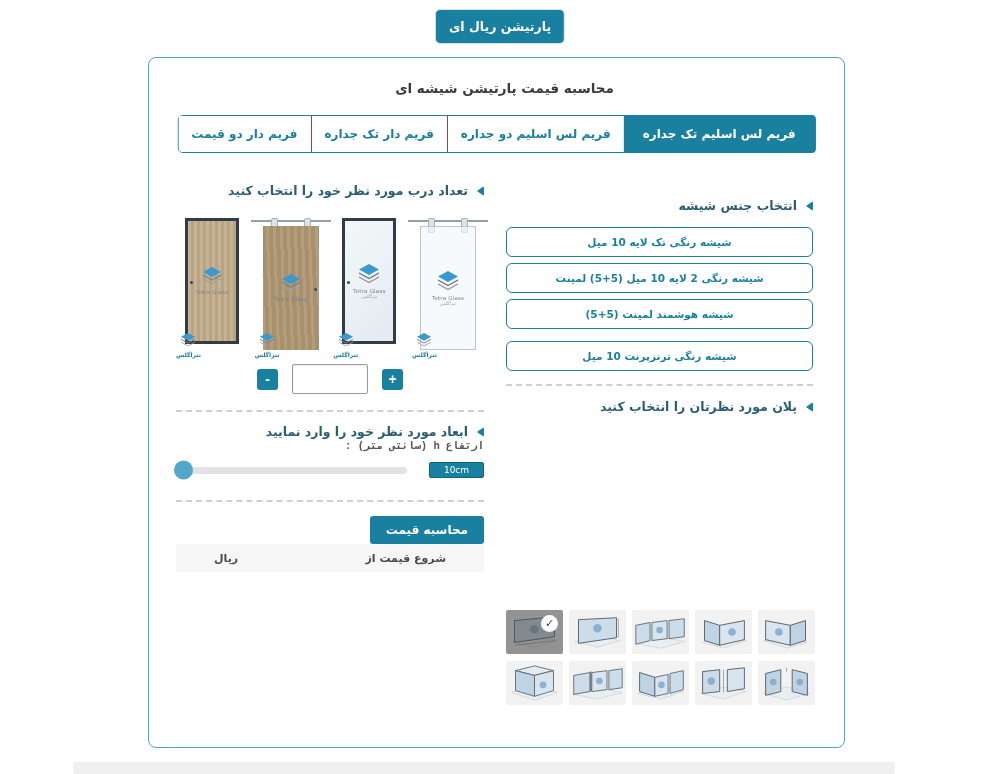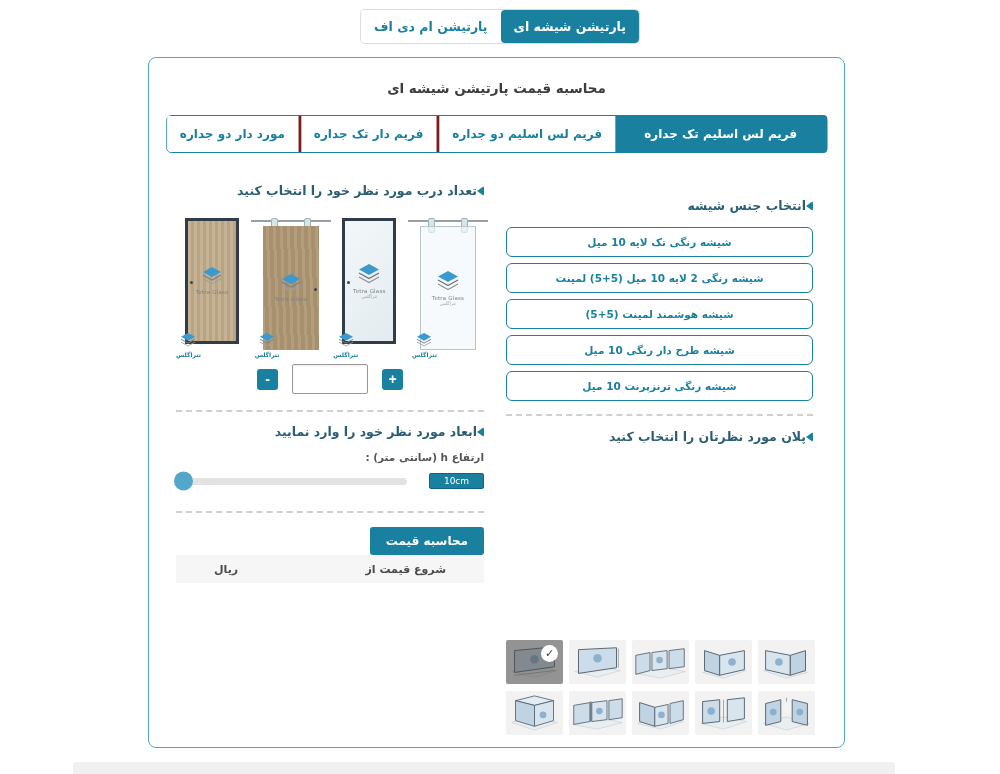--- a/index.html
+++ b/index.html
@@ -6,29 +6,29 @@
   body { background:#fff; font-family:"DejaVu Sans", sans-serif; }
   .page { position:relative; width:1000px; height:774px; background:#fff; margin:0 auto; overflow:hidden; direction:rtl; }
 
   
   .top-tabs { position:absolute; top:10px; left:50%; transform:translateX(-50%); display:flex; direction:rtl; border-radius:4px; overflow:hidden; box-shadow:0 0 0 1px #d7dde0; }
   .top-tab { padding:9px 13px; font-size:12.5px; font-weight:bold; color:#1a80a0; background:#fff; cursor:pointer; white-space:nowrap; }
   .top-tab.active { background:#1a80a0; color:#fff; border-radius:4px; }
 
   
   .card { position:absolute; top:57px; left:148px; width:697px; height:691px; border:1px solid #52a7c0; border-radius:8px; background:#fff; }
-  .card-title { position:absolute; top:22px; left:0; width:100%; text-align:center; font-size:13.5px; font-weight:bold; color:#3c3c3c; }
+  .card-title { position:absolute; top:22px; left:8px; width:100%; text-align:center; font-size:13.5px; font-weight:bold; color:#3c3c3c; }
 
   .frame-tabs { position:absolute; top:57px; left:50%; transform:translateX(-50%); display:flex; direction:rtl; border:1px solid #1a80a0; border-radius:5px; }
-  .frame-tab { padding:11px 13px; font-size:12px; font-weight:bold; color:#1a80a0; background:#fff; white-space:nowrap; cursor:pointer; border-left:3px solid #7f1d1d; }
+  .frame-tab { padding:11px 13px; font-size:12px; font-weight:bold; color:#1a80a0; background:#fff; white-space:nowrap; cursor:pointer; border-left:1px solid #7f1d1d; }
   .frame-tab:last-child { border-left:none; border-radius:0 0 0 4px; }
-  .frame-tab.active { background:#1a80a0; color:#fff; border-radius:4px; margin:-1px; padding:12px 30px; border-left:none; }
-
-  
-  .sec-header { display:flex; align-items:center; gap:0; direction:rtl; font-size:12.5px; font-weight:bold; color:#2a5e74; }
+  .frame-tab.active { background:#1a80a0; color:#fff; border-radius:4px; margin:-1px; padding:12px 20px; border-left:none; }
+
+  
+  .sec-header { display:flex; align-items:center; gap:9px; direction:rtl; font-size:12.5px; font-weight:bold; color:#2a5e74; }
   .tri { width:0; height:0; border-top:5px solid transparent; border-bottom:5px solid transparent; border-right:7px solid #1a80a0; border-radius:2px; }
 
   .col-left  { position:absolute; top:125px; left:27px;  width:308px; direction:rtl; }
   .col-right { position:absolute; top:140px; left:357px; width:307px; direction:rtl; }
 
   .dashed { border-top:2px dashed #cfcfcf; }
 
   
   .glass-grid { margin-top:14px; display:flex; flex-direction:column; gap:6px; }
   .glass-row { display:flex; direction:rtl; gap:5px; }
@@ -54,21 +54,21 @@
   .wm-text { font-size:6px; color:#1a80a0; font-weight:bold; }
   .knob { position:absolute; width:3px; height:3px; border-radius:50%; background:#3a4650; top:50%; }
   .knob.kl { left:2px; } .knob.kr { right:2px; }
 
   
   .qty-row { margin-top:2px; display:flex; direction:ltr; justify-content:center; align-items:center; gap:14px; }
   .qty-btn { width:21px; height:21px; border:none; border-radius:3px; background:#1a80a0; color:#fff; font-size:14px; font-weight:bold; line-height:19px; cursor:pointer; }
   .qty-input { width:76px; height:30px; border:1px solid #999; border-radius:2px; background:#fff; box-shadow:inset 0 1px 2px rgba(0,0,0,.08); }
 
   .dash-l1 { margin:16px 0 12px; }
-  .dims-label { margin-top:12px; font-size:10.5px; font-weight:bold; color:#555; }
+  .dims-label { font-size:10.5px; font-weight:bold; color:#555;font-family:Liberation Mono, monospace; }
   .slider-row { margin-top:8px; display:flex; direction:rtl; align-items:center; gap:22px; height:20px; }
   .slider-badge { flex:0 0 auto; width:55px; height:16px; background:#1a80a0; border:1px solid #0f6480; border-radius:2px; color:#fff; font-size:9px; line-height:14px; text-align:center; direction:ltr; }
   .slider-track { position:relative; flex:1 1 auto; height:7px; background:#e2e2e2; border-radius:4px; cursor:pointer; }
   .slider-handle { position:absolute; left:-2px; top:50%; transform:translateY(-50%); width:19px; height:19px; border-radius:50%; background:#53a7c8; cursor:grab; }
   .dash-l2 { margin:20px 0 14px; }
 
   .calc-row { text-align:left; direction:ltr; }
   .calc-btn { float:right; border:none; background:#1a80a0; color:#fff; font-size:12px; font-weight:bold; font-family:"DejaVu Sans", sans-serif; padding:7px 16px; border-radius:3px; cursor:pointer; }
   .price-bar { clear:both; margin-top:40px; height:28px; background:#f6f6f6; display:flex; direction:rtl; justify-content:space-between; align-items:center; padding:0 38px; font-size:11px; font-weight:bold; color:#4a4a4a; }
 
@@ -82,52 +82,50 @@
   .check-circle { position:absolute; top:5px; right:5px; z-index:2; width:17px; height:17px; border-radius:50%; background:#fff; color:#3a3a3a; font-size:11px; font-weight:bold; line-height:17px; text-align:center; }
 
   .bottom-strip { position:absolute; left:73px; bottom:0; width:822px; height:12px; background:#f0f0f0; border-radius:3px 3px 0 0; }
 </style>
 </head>
 <body>
 
 <div class="page">
 
   <div class="top-tabs">
-    <div class="top-tab active">پارتیشن شیشه ای</div>
-    <div class="top-tab">پارتیشن ام دی اف</div>
+    <div class="top-tab active">پارتیشن ریال ای</div>
   </div>
 
   <div class="card">
     <div class="card-title">محاسبه قیمت پارتیشن شیشه ای</div>
 
     <div class="frame-tabs">
       <div class="frame-tab active">فریم لس اسلیم تک جداره</div>
       <div class="frame-tab">فریم لس اسلیم دو جداره</div>
       <div class="frame-tab">فریم دار تک جداره</div>
-      <div class="frame-tab">مورد دار دو جداره</div>
+      <div class="frame-tab">فریم دار دو قیمت</div>
     </div>
 
     <div class="col-right">
       <div class="sec-header">
         <span class="tri"></span>
         <span>انتخاب جنس شیشه</span>
       </div>
 
       <div class="glass-grid">
         <div class="glass-row">
           <button class="glass-btn">شیشه رنگی تک لایه 10 میل</button>
         </div>
         <div class="glass-row">
           <button class="glass-btn">شیشه رنگی 2 لایه 10 میل (5+5) لمینت</button>
         </div>
         <div class="glass-row">
           <button class="glass-btn">شیشه هوشمند لمینت (5+5)</button>
         </div>
         <div class="glass-row">
-          <button class="glass-btn">شیشه طرح دار رنگی 10 میل</button>
         </div>
         <div class="glass-row">
           <button class="glass-btn">شیشه رنگی ترنزپرنت 10 میل</button>
         </div>
       </div>
 
       <div class="dashed" style="margin:13px 0 0;"></div>
 
       <div class="sec-header plan-header">
         <span class="tri"></span>

